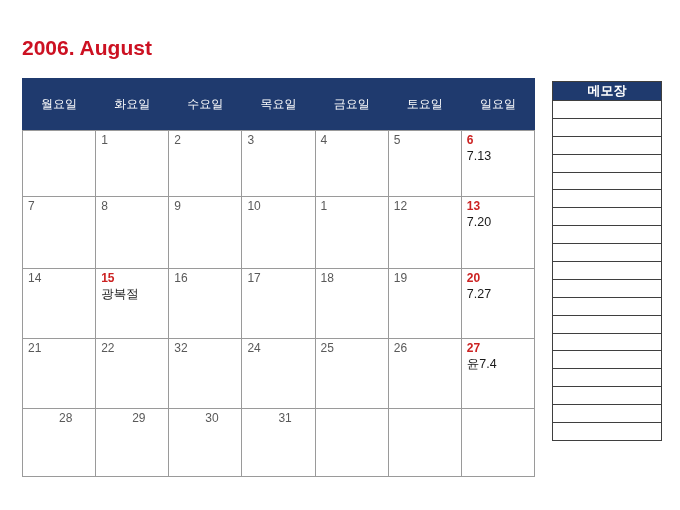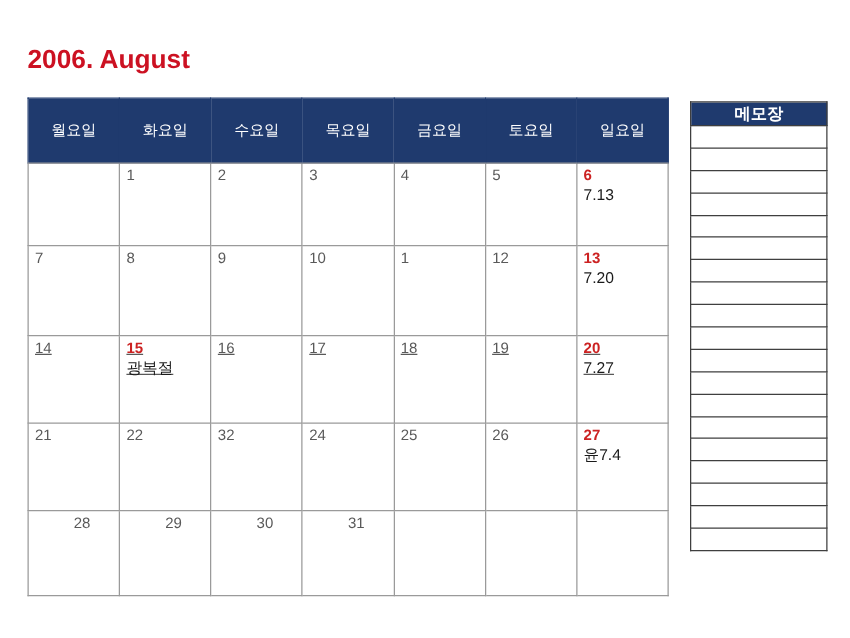--- a/index.html
+++ b/index.html
@@ -55,21 +55,21 @@
   table.calendar td {
     border: 1px solid var(--cal-border, #9a9a9a);
     vertical-align: top;
     padding: 2px 4px 0 5px;
     font-size: 12px;
     color: var(--day-text, #595959);
     background: #ffffff;
   }
   table.calendar tbody tr:nth-child(1) td { height: 63px; }
   table.calendar tbody tr:nth-child(2) td { height: 69px; }
-  table.calendar tbody tr:nth-child(3) td { height: 67px; text-decoration: underline; }
+  table.calendar tbody tr:nth-child(3) td { height: 67px; }
   table.calendar tbody tr:nth-child(4) td { height: 67px; }
   table.calendar tbody tr:nth-child(5) td { height: 65px; padding-left: 36px; }
 
   .day-num {
     line-height: 15px;
     font-size: 12px;
   }
   .day-num.red {
     color: var(--holiday-red, #cc2222);
     font-weight: bold;

